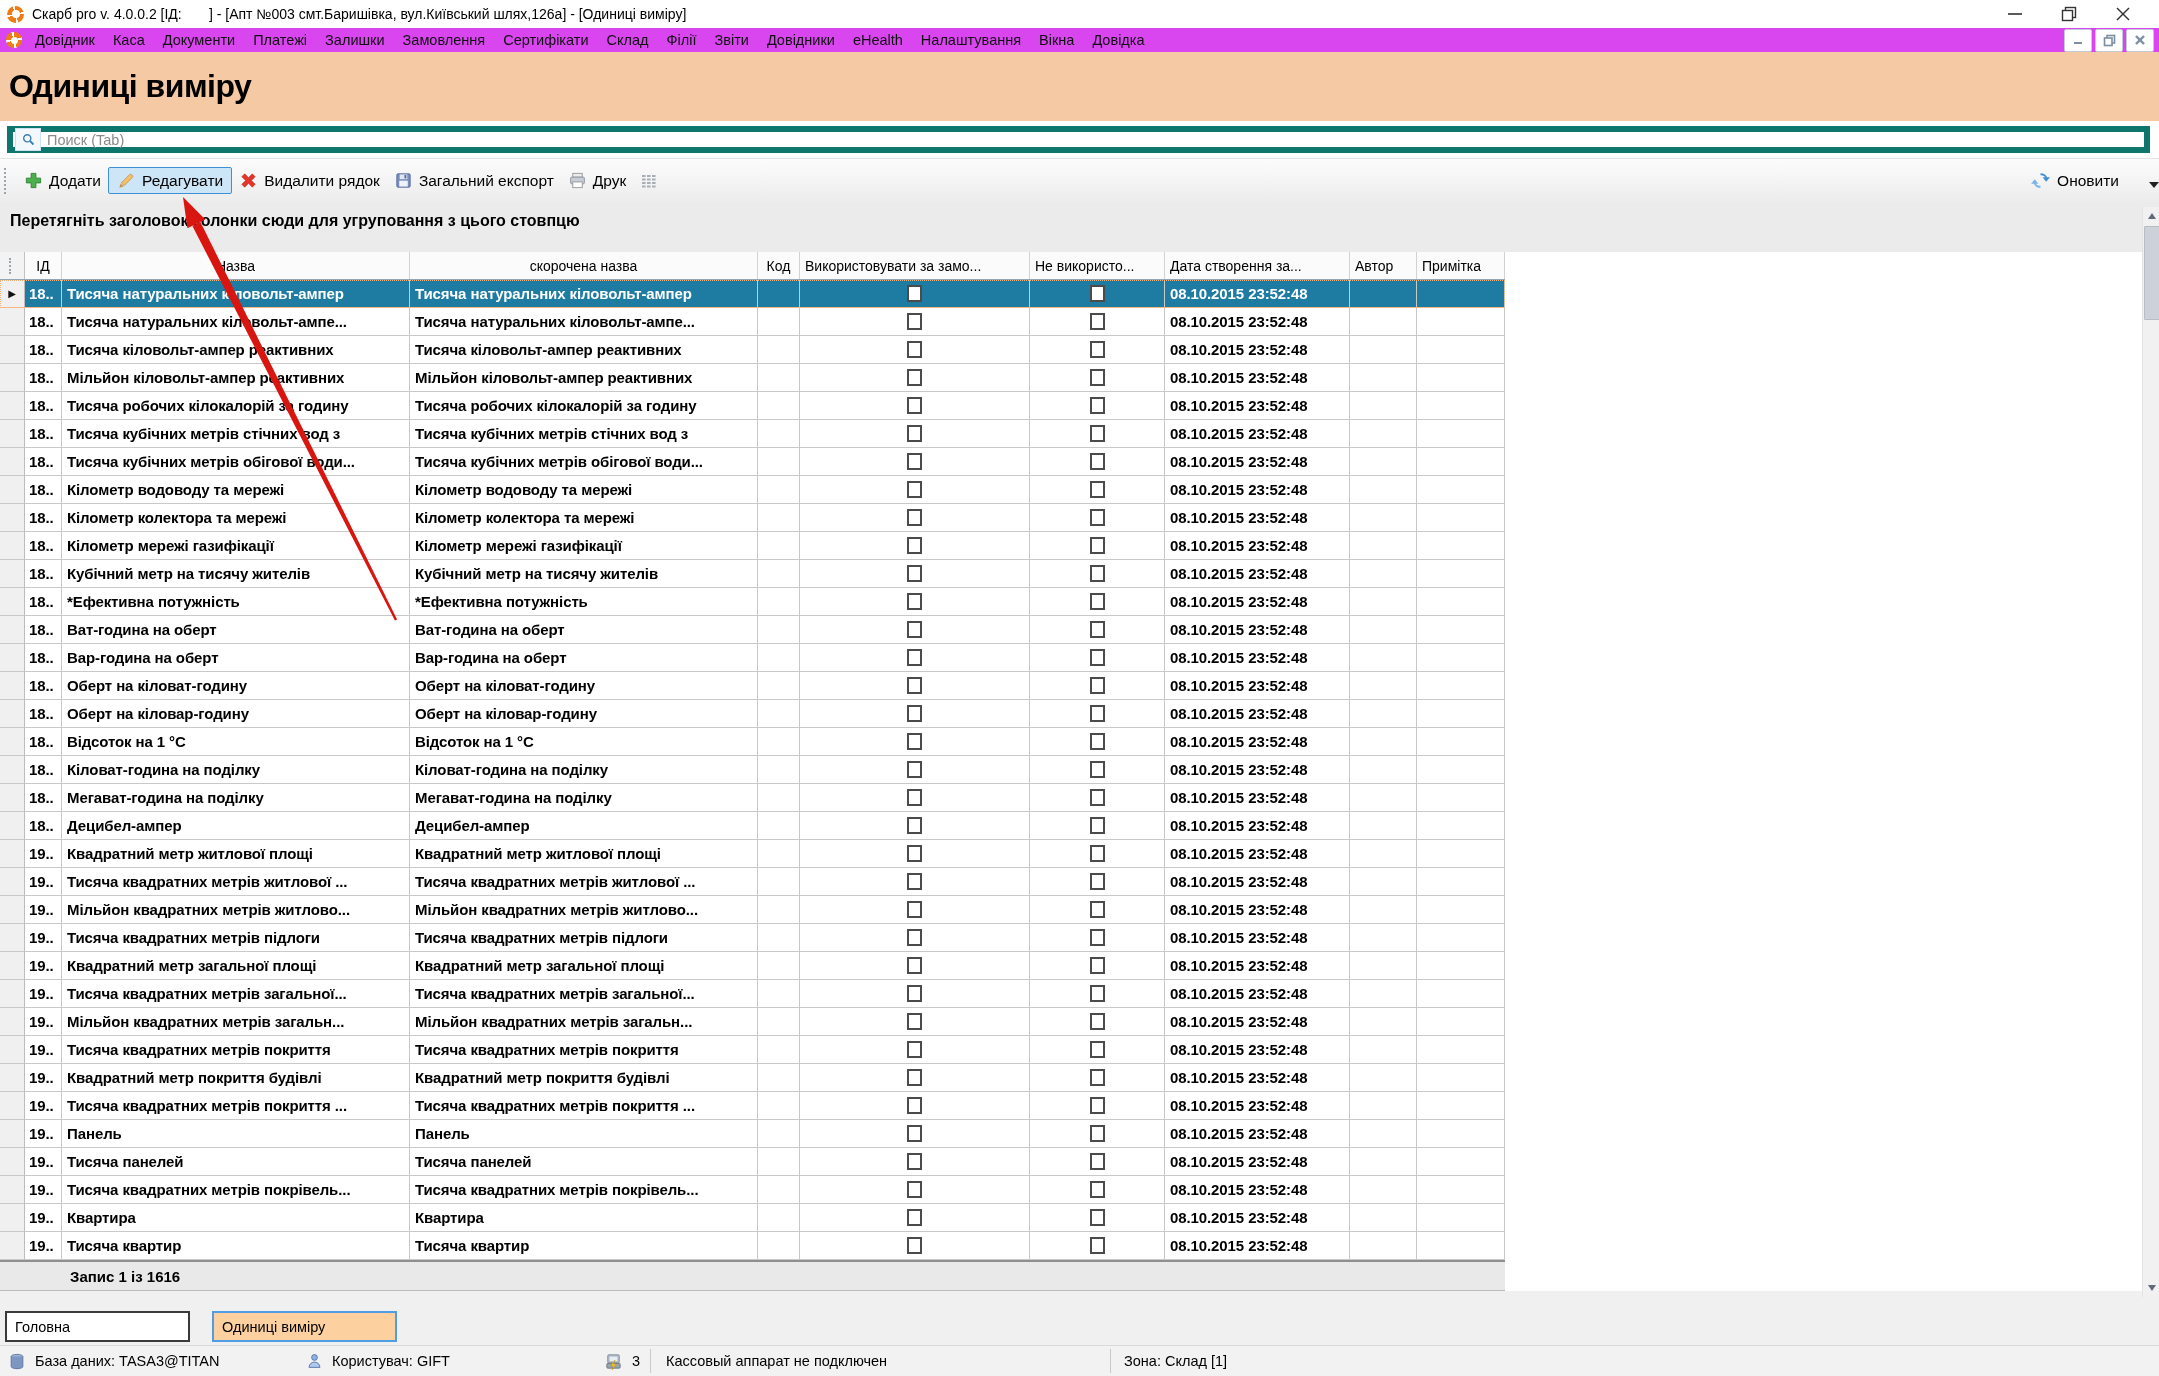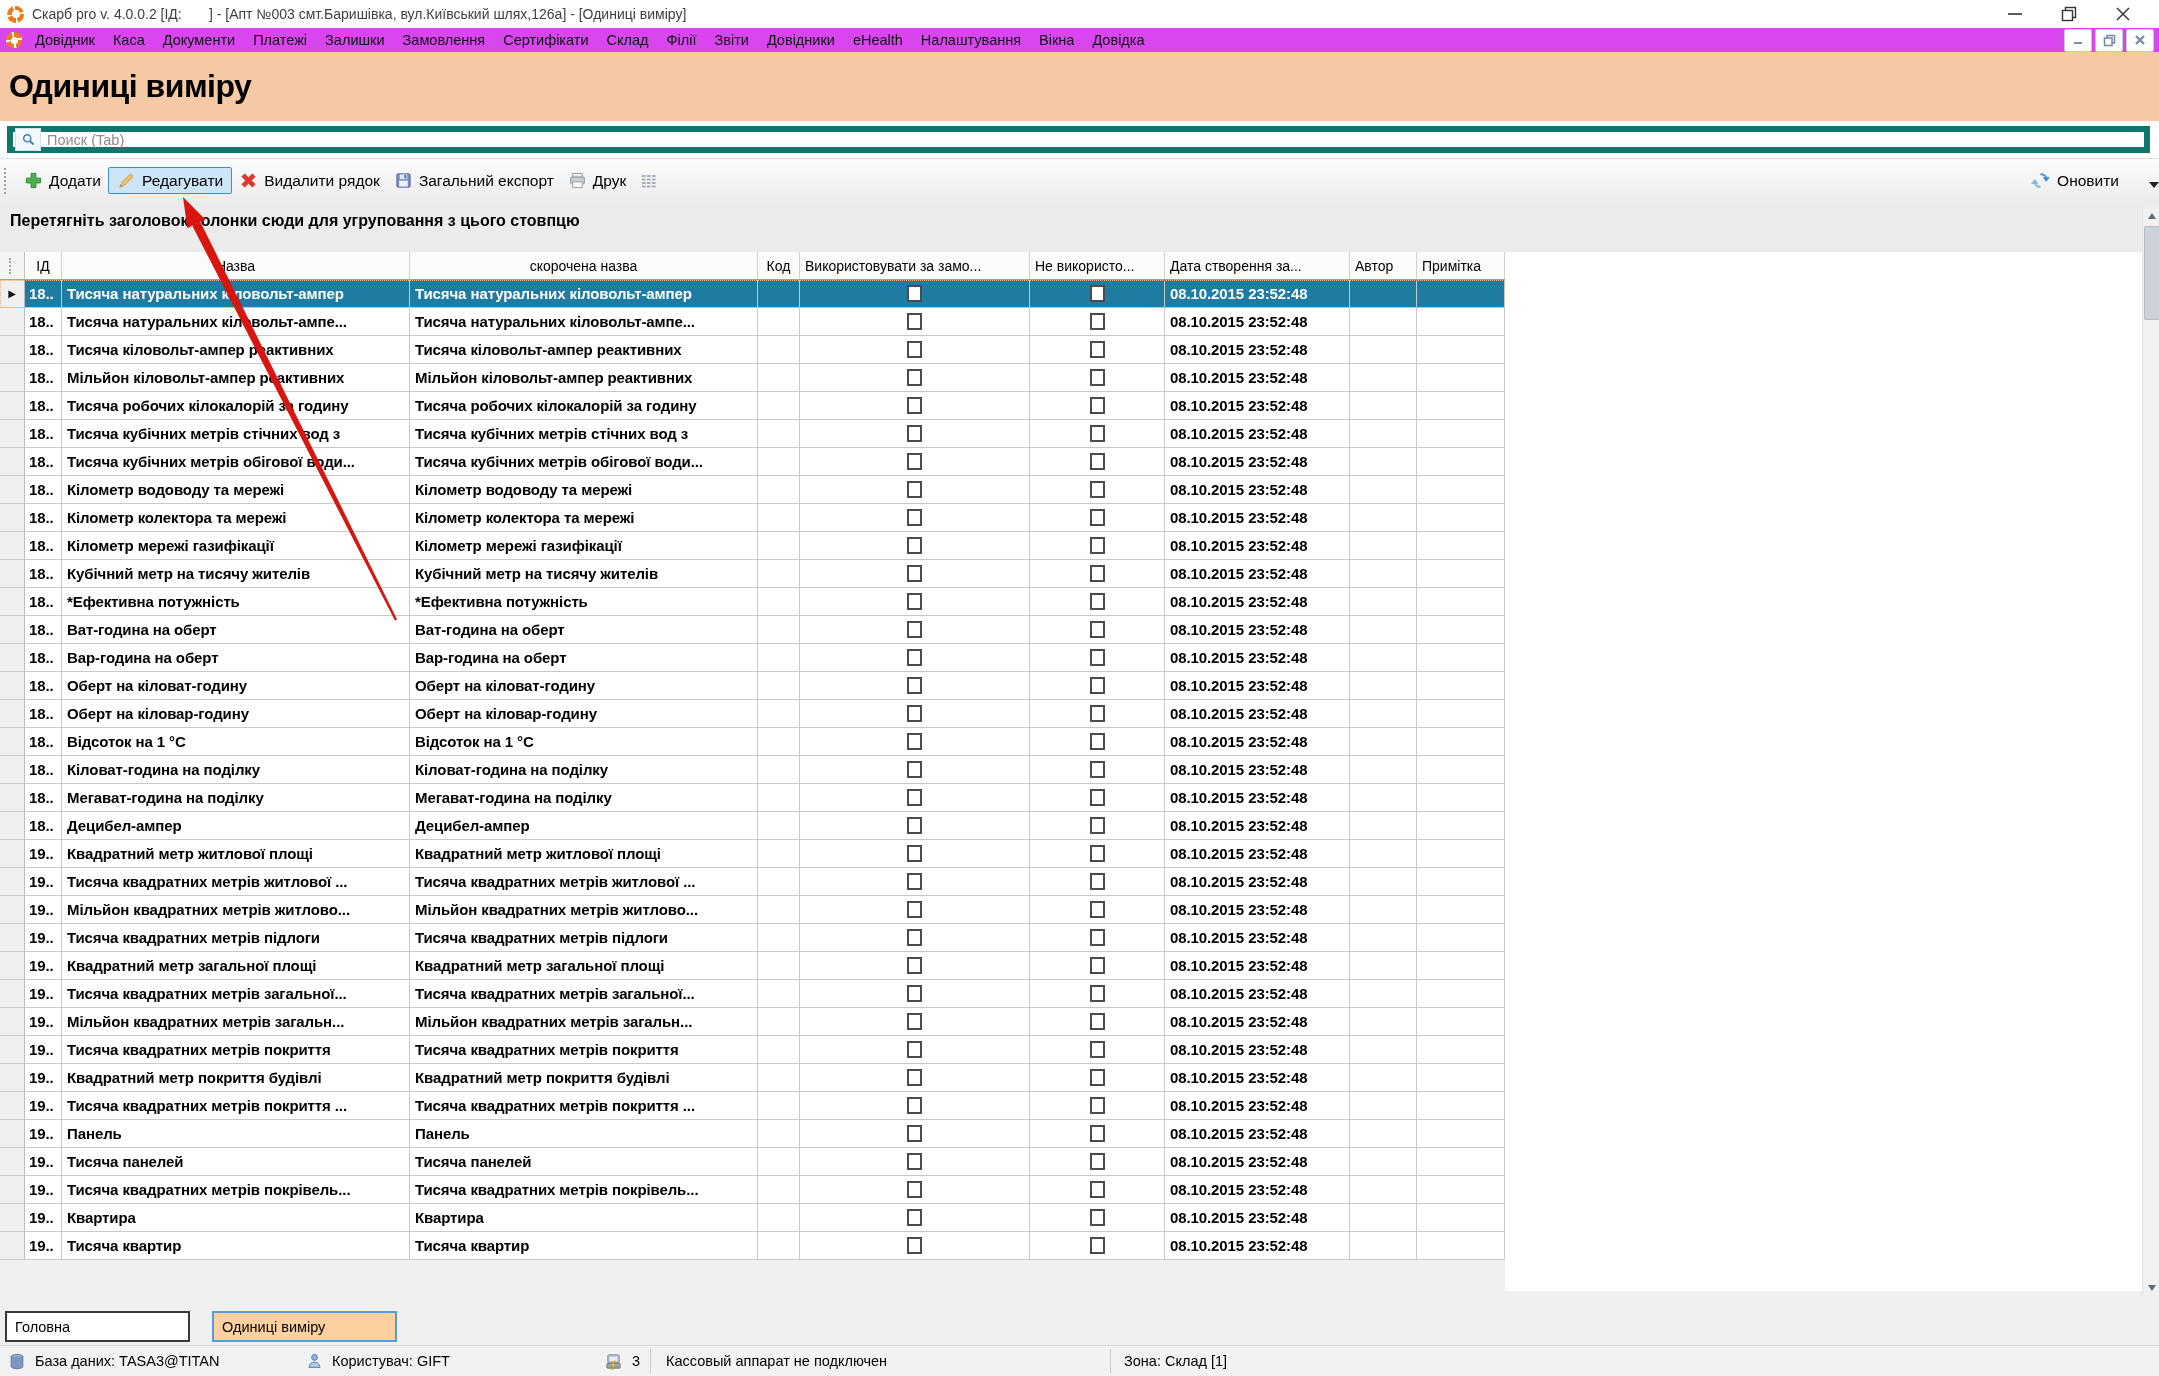--- a/index.html
+++ b/index.html
@@ -3,21 +3,21 @@
 <meta charset="utf-8">
 <style>
   html,body{margin:0;padding:0;}
   body{width:2159px;height:1376px;position:relative;overflow:hidden;background:#f0f0f1;
        font-family:"Liberation Sans","DejaVu Sans",sans-serif;color:#000;}
   
   .titlebar{position:absolute;left:0;top:0;width:100%;height:28px;background:#fff;display:flex;align-items:center;}
   .logo{width:17px;height:17px;border-radius:50%;flex:0 0 auto;position:relative;margin:0 8px 0 7px;
         background:conic-gradient(#ee7c15 0 70deg,#fff 70deg 90deg,#ee7c15 90deg 160deg,#fff 160deg 180deg,#ee7c15 180deg 250deg,#fff 250deg 270deg,#ee7c15 270deg 340deg,#fff 340deg 360deg);}
   .logo::after{content:"";position:absolute;inset:4.5px;background:#fff;border-radius:50%;}
-  .title{font-size:14px;color:#404040;white-space:pre;}
+  .title{font-size:14px;color:#000000;white-space:pre;}
   .win-controls{margin-left:auto;display:flex;gap:30px;padding-right:24px;}
   .win-btn{width:24px;height:22px;display:flex;align-items:center;justify-content:center;}
   
   .menubar{position:absolute;left:0;top:28px;width:100%;height:24px;background:#d946ef;display:flex;align-items:center;}
   .menubar .logo{width:16px;height:16px;margin-left:6px;margin-right:4px;}
   .menu-item{font-size:14.5px;padding:0 9px;color:#111;cursor:default;}
   .mdi-controls{margin-left:auto;display:flex;gap:3px;padding-right:5px;}
   .mdi-btn{width:26px;height:21px;border:1px solid #c3ccd6;border-radius:2px;background:#fff;display:flex;align-items:center;justify-content:center;}
   
   .band{position:absolute;left:0;top:52px;width:100%;height:69px;background:var(--accent_band,#f5c9a4);display:flex;align-items:center;}
@@ -804,20 +804,23 @@
           <span class="checkbox"></span>
         </div>
         <div class="cell notuse">
           <span class="checkbox"></span>
         </div>
         <div class="cell date">08.10.2015 23:52:48</div>
         <div class="cell author"></div>
         <div class="cell note"></div>
       </div>
     </div>
+  <div class="grid-footer">
+    <span>Запис 1 із 1616</span>
+  </div>
 </div>
 
 <div class="bottom-tabs">
     <div class="tab">Головна</div>
     <div class="tab active">Одиниці виміру</div>
   </div>
 
 <div class="statusbar">
   <span class="sb" style="left:8px;">
     <svg width="18" height="19" viewBox="0 0 20 20">

